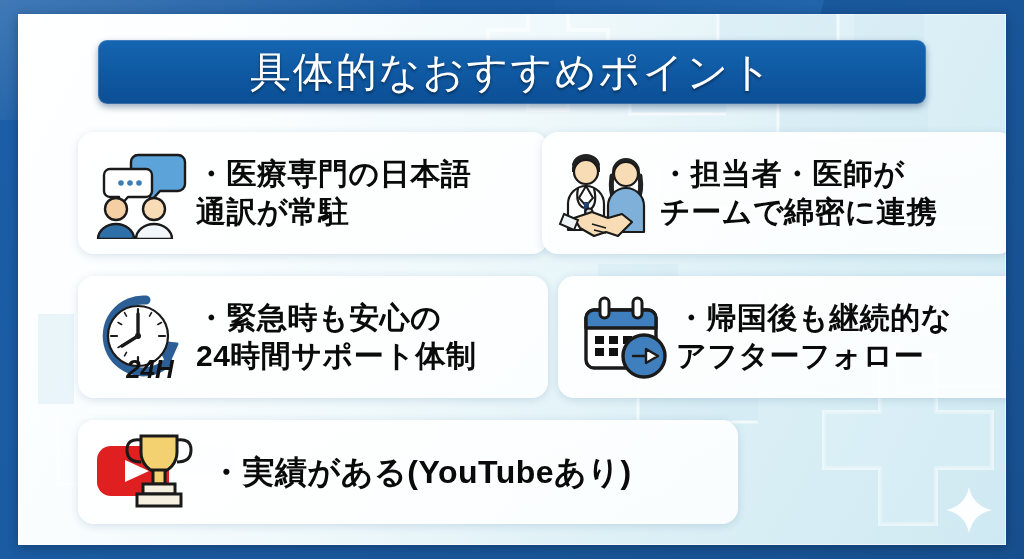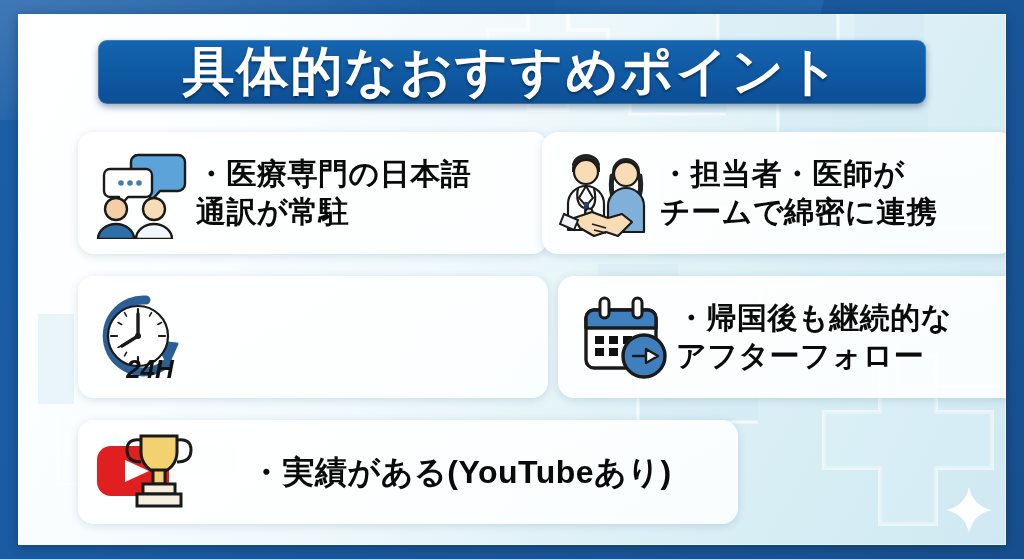--- a/index.html
+++ b/index.html
@@ -42,21 +42,21 @@
 
   
   #title-banner{
     position:absolute;left:80px;top:26px;width:828px;height:64px;
     background:linear-gradient(180deg,#1565b0 0%,#0f58a2 55%,#0c4f95 100%);
     border-radius:9px;
     box-shadow:0 3px 7px rgba(0,40,90,.40), 0 0 0 1px rgba(255,255,255,.18) inset;
     display:flex;align-items:center;justify-content:center;
   }
   #title-text{
-    color:#ffffff;font-size:52px;font-weight:bold;letter-spacing:2px;
+    color:#ffffff;font-size:41px;font-weight:normal;letter-spacing:2px;
     text-shadow:0 2px 3px rgba(0,0,0,.45);
     white-space:nowrap;
   }
 
   
   .card{
     position:absolute;
     background:linear-gradient(160deg,rgba(255,255,255,.97),rgba(253,255,255,.90));
     border-radius:16px;
     box-shadow:0 2px 9px rgba(40,90,130,.16);
@@ -73,21 +73,21 @@
   #card-1{left:60px; top:118px; width:450px; height:122px; padding:0 6px 0 14px;}
   #card-2{left:524px;top:118px; width:452px; height:122px; padding:0 6px 0 14px;}
   #card-3{left:60px; top:262px; width:450px; height:122px; padding:0 6px 0 14px;}
   #card-4{left:540px;top:262px; width:452px; height:122px; padding:0 6px 0 14px;}
   #card-5{left:60px; top:406px; width:640px; height:104px; padding:0 6px 0 14px;}
 
   #card-1 .card-icon,#card-3 .card-icon{width:104px;}
   #card-2 .card-icon,#card-4 .card-icon{width:104px;}
   #card-5 .card-icon{width:118px;}
 
-  #card-5 .card-text{font-size:32px;margin-left:40px;}
+  #card-5 .card-text{font-size:32px;}
 
   
   #sparkle{position:absolute;right:14px;bottom:12px;width:46px;height:46px;}
 </style>
 </head>
 <body>
 
 <div id="slide">
 
   <div id="frame-corner"></div>
@@ -211,20 +211,22 @@
             <line x1="24.1" y1="57.5" x2="27.6" y2="55.5"></line>
             <line x1="30.5" y1="22.6" x2="32.5" y2="26.1"></line>
             <line x1="24.1" y1="32.5" x2="27.6" y2="34.5"></line>
           </g>
           <line x1="44" y1="46" x2="44" y2="24" stroke="#1a1a1a" stroke-width="3.4" stroke-linecap="round"></line>
           <line x1="44" y1="46" x2="28" y2="56" stroke="#1a1a1a" stroke-width="3.4" stroke-linecap="round"></line>
           <circle cx="44" cy="46" r="3" fill="#1a1a1a"></circle>
           <text x="56" y="88" text-anchor="middle" font-family="Liberation Sans, sans-serif" font-size="26" font-weight="bold" fill="#111">24H</text>
         </svg>
       </div>
+      <div class="card-text">・緊急時も安心の
+24時間サポート体制</div>
     </div>
 
     <div class="card" id="card-4">
       <div class="card-icon">
         <svg width="96" height="90" viewBox="0 0 96 90" aria-hidden="true">
           <rect x="10" y="18" width="70" height="58" rx="8" fill="#ffffff" stroke="#1a1a1a" stroke-width="3.4"></rect>
           <path d="M10 26 a8 8 0 0 1 8 -8 h54 a8 8 0 0 1 8 8 v10 h-70 z" fill="#3f7fbd" stroke="#1a1a1a" stroke-width="3.4" stroke-linejoin="round"></path>
           <rect x="24" y="6" width="9" height="20" rx="4.5" fill="#ffffff" stroke="#1a1a1a" stroke-width="3"></rect>
           <rect x="57" y="6" width="9" height="20" rx="4.5" fill="#ffffff" stroke="#1a1a1a" stroke-width="3"></rect>
           <g fill="#111">

